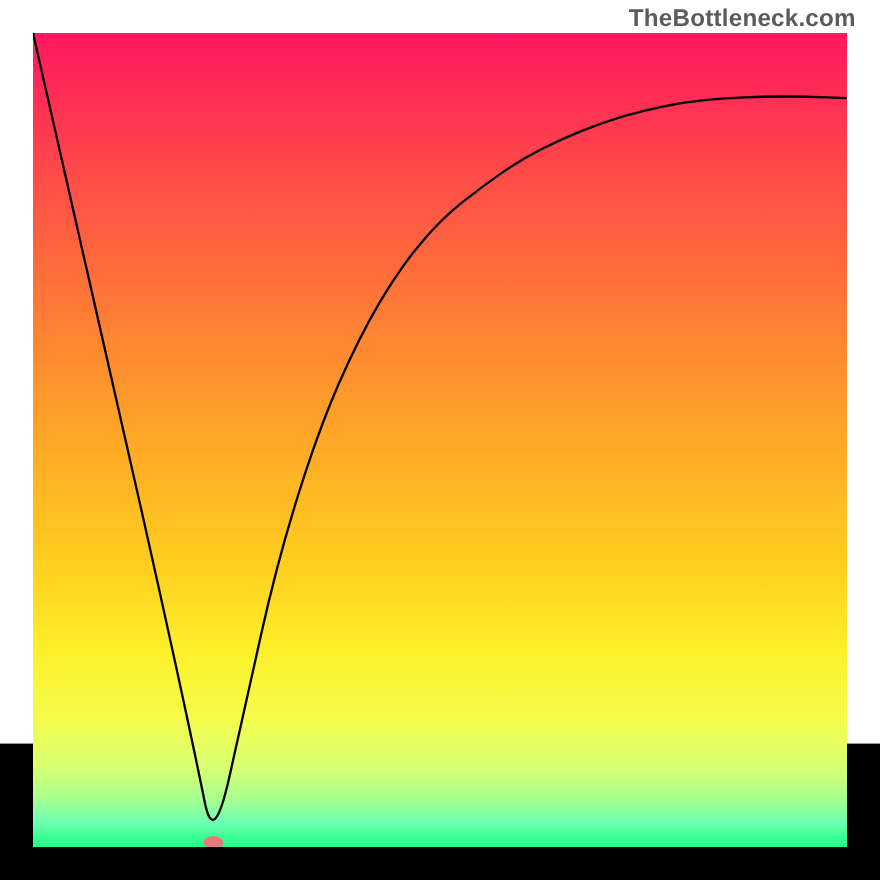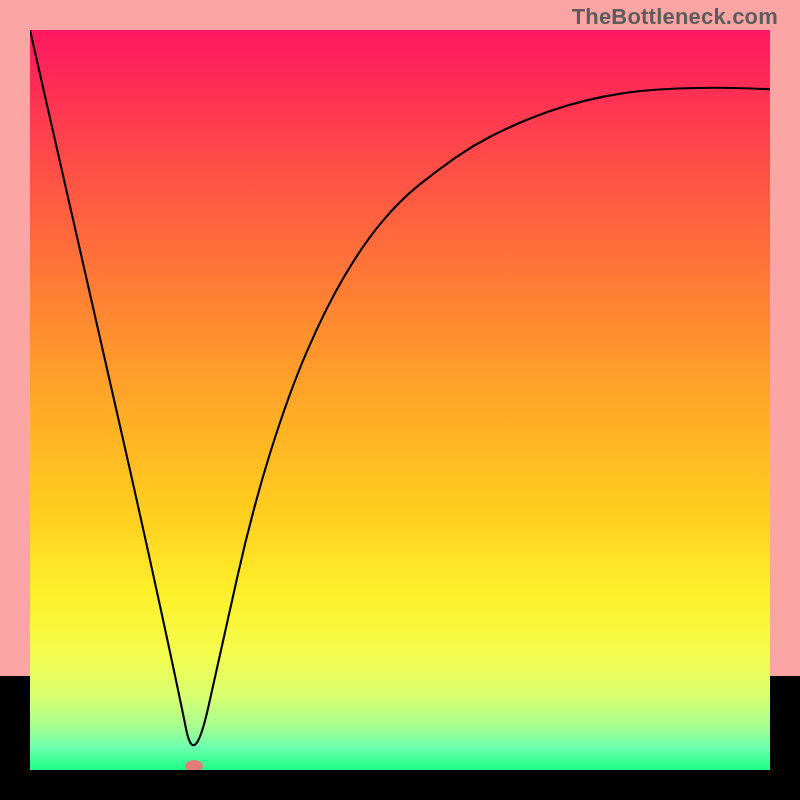--- a/index.html
+++ b/index.html
@@ -1,21 +1,21 @@
 <!DOCTYPE html>
 <html><head>
 <meta charset="utf-8">
 <style>
   * { margin: 0; padding: 0; box-sizing: border-box; }
   html, body { width: 800px; height: 800px; background: #000; overflow: hidden; }
   .frame {
     position: relative;
     width: 800px;
     height: 676px;
-    background: #fca5a5;
+    background: #ffffff;
   }
   .watermark {
     position: absolute;
     top: 4px;
     right: 22px;
     font-family: Arial, Helvetica, sans-serif;
     font-size: 22px;
     font-weight: 600;
     color: #5c5c5c;
     letter-spacing: 0.2px;

